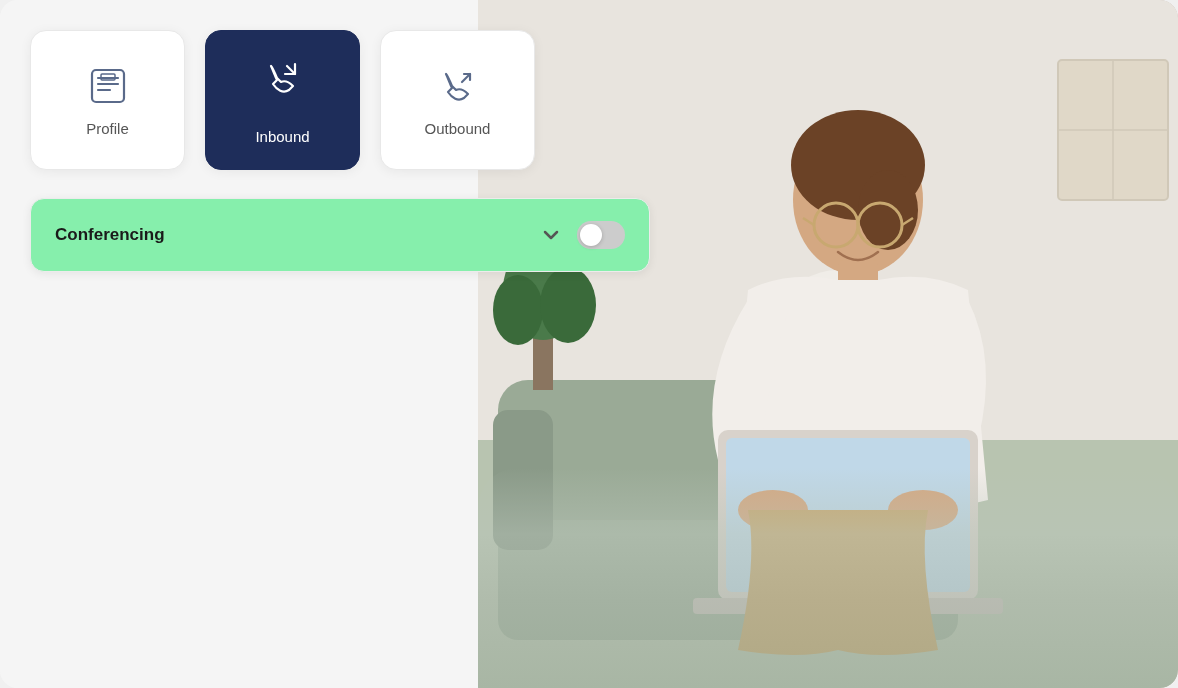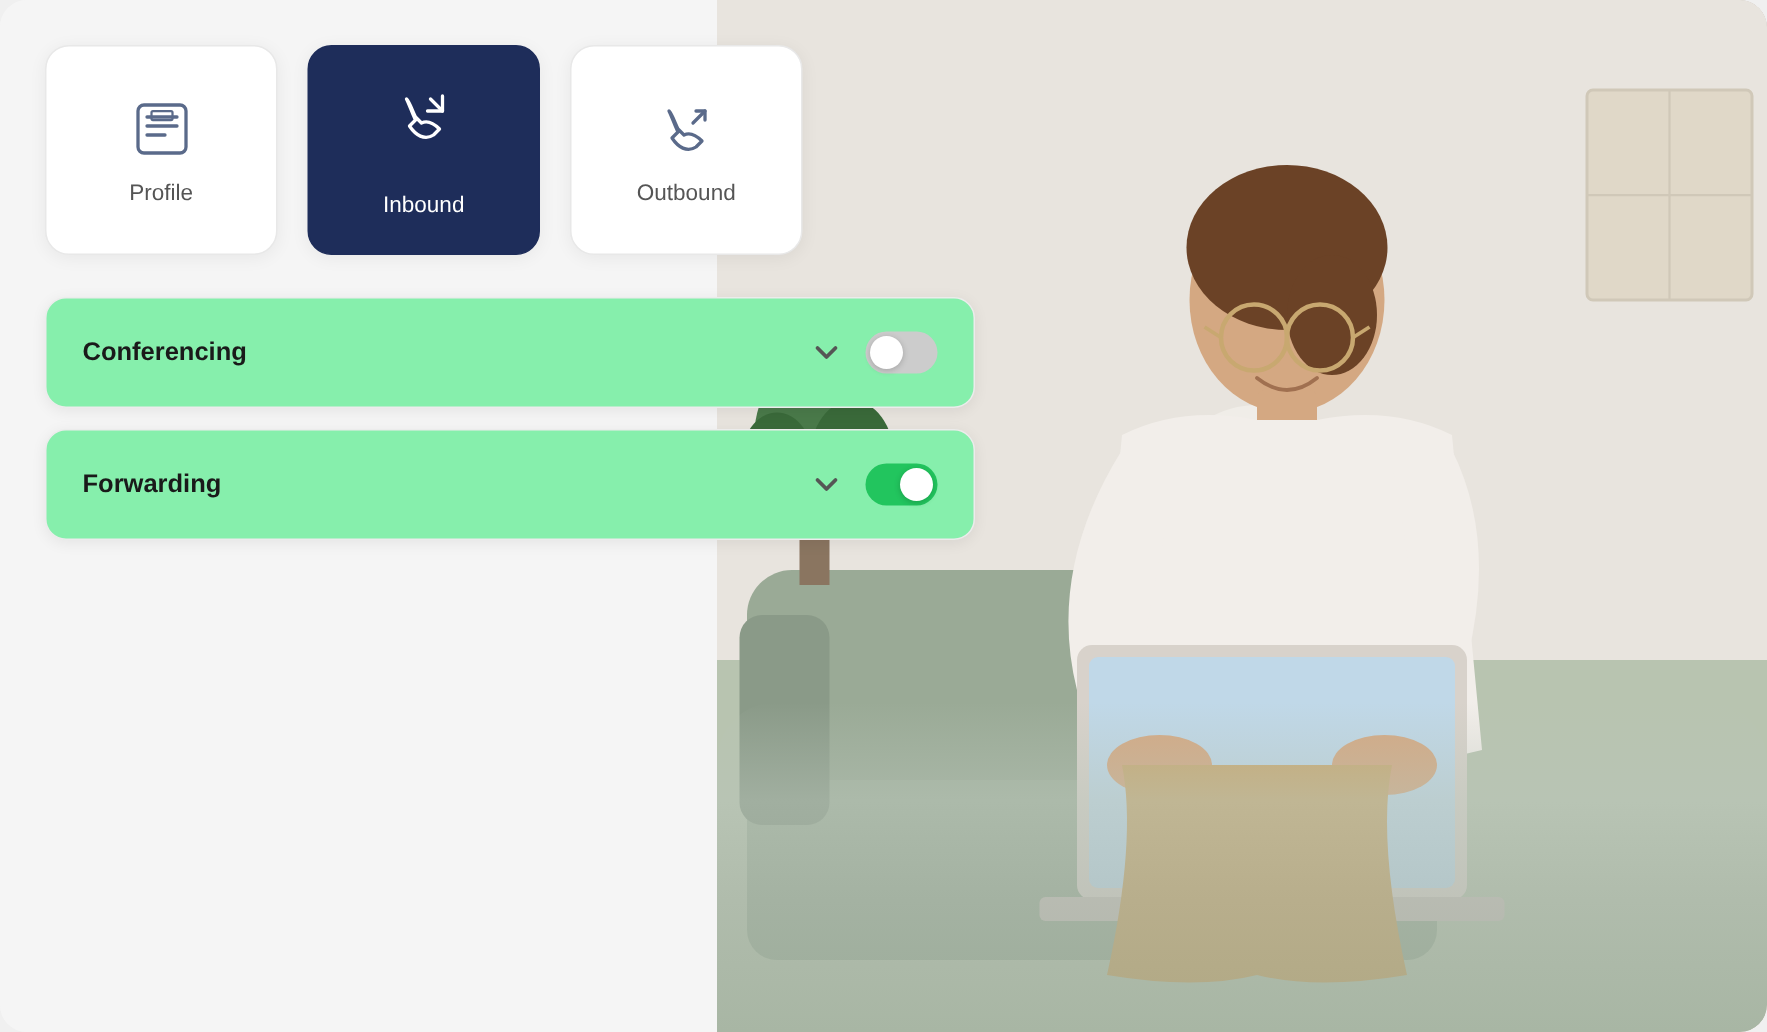--- a/index.html
+++ b/index.html
@@ -336,29 +336,18 @@
           <div class="chevron-icon">
             <svg viewBox="0 0 20 20">
                 <polyline points="4,7 10,13 16,7"></polyline>
               </svg>
           </div>
           <div class="toggle"></div>
         </div>
       </div>
 
 
-      <div class="setting-row">
-        <span class="setting-label">Forwarding</span>
-        <div class="setting-controls">
-          <div class="chevron-icon">
-            <svg viewBox="0 0 20 20">
-                <polyline points="4,7 10,13 16,7"></polyline>
-              </svg>
-          </div>
-          <div class="toggle on"></div>
-        </div>
-      </div>
 
 
     </div>
   </div>
 
 </div>
 
 </body></html>

